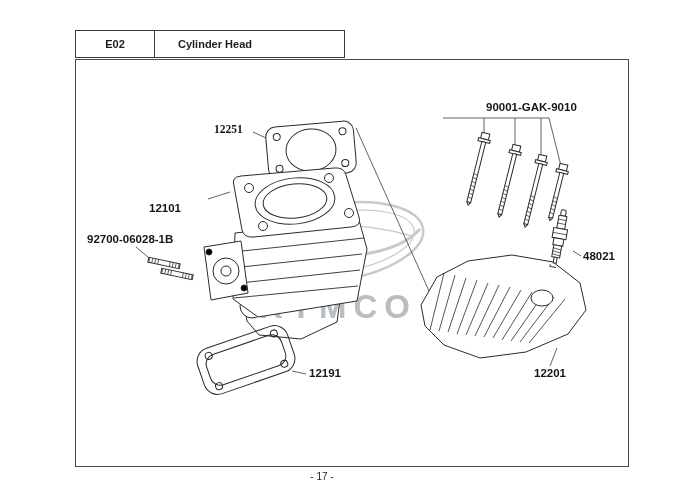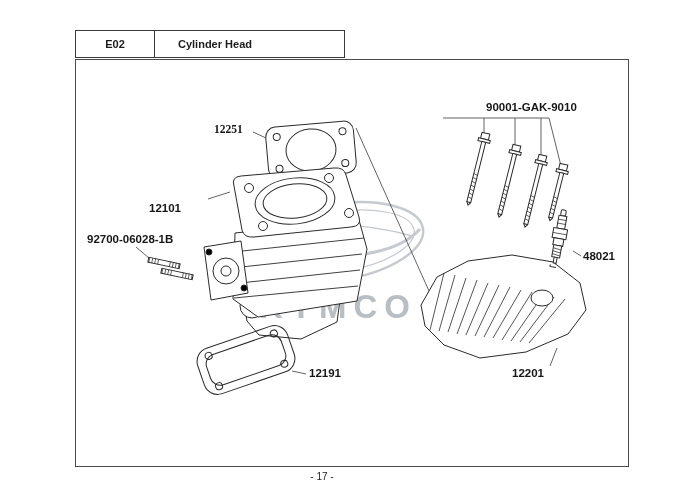--- a/index.html
+++ b/index.html
@@ -237,16 +237,16 @@
       <path d="M-4 56 L-4 58 L2 58" fill="none"></path>
     </g>
   </svg>
 
   <div class="part-label" style="left:214px; top:123px;font-family:Liberation Serif, serif;">12251</div>
   <div class="part-label" style="left:149px; top:193px;margin-top:9px;">12101</div>
   <div class="part-label" style="left:78px; top:233px;margin-left:9px;">92700-06028-1B</div>
   <div class="part-label" style="left:309px; top:367px;">12191</div>
   <div class="part-label" style="left:441px; top:101px;margin-left:45px;">90001-GAK-9010</div>
   <div class="part-label" style="left:583px; top:250px;">48021</div>
-  <div class="part-label" style="left:512px; top:367px;">12201</div>
+  <div class="part-label" style="left:534px; top:367px;">12201</div>
 
   <div class="page-number">- 17 -</div>
 </div>
 
 </body></html>

